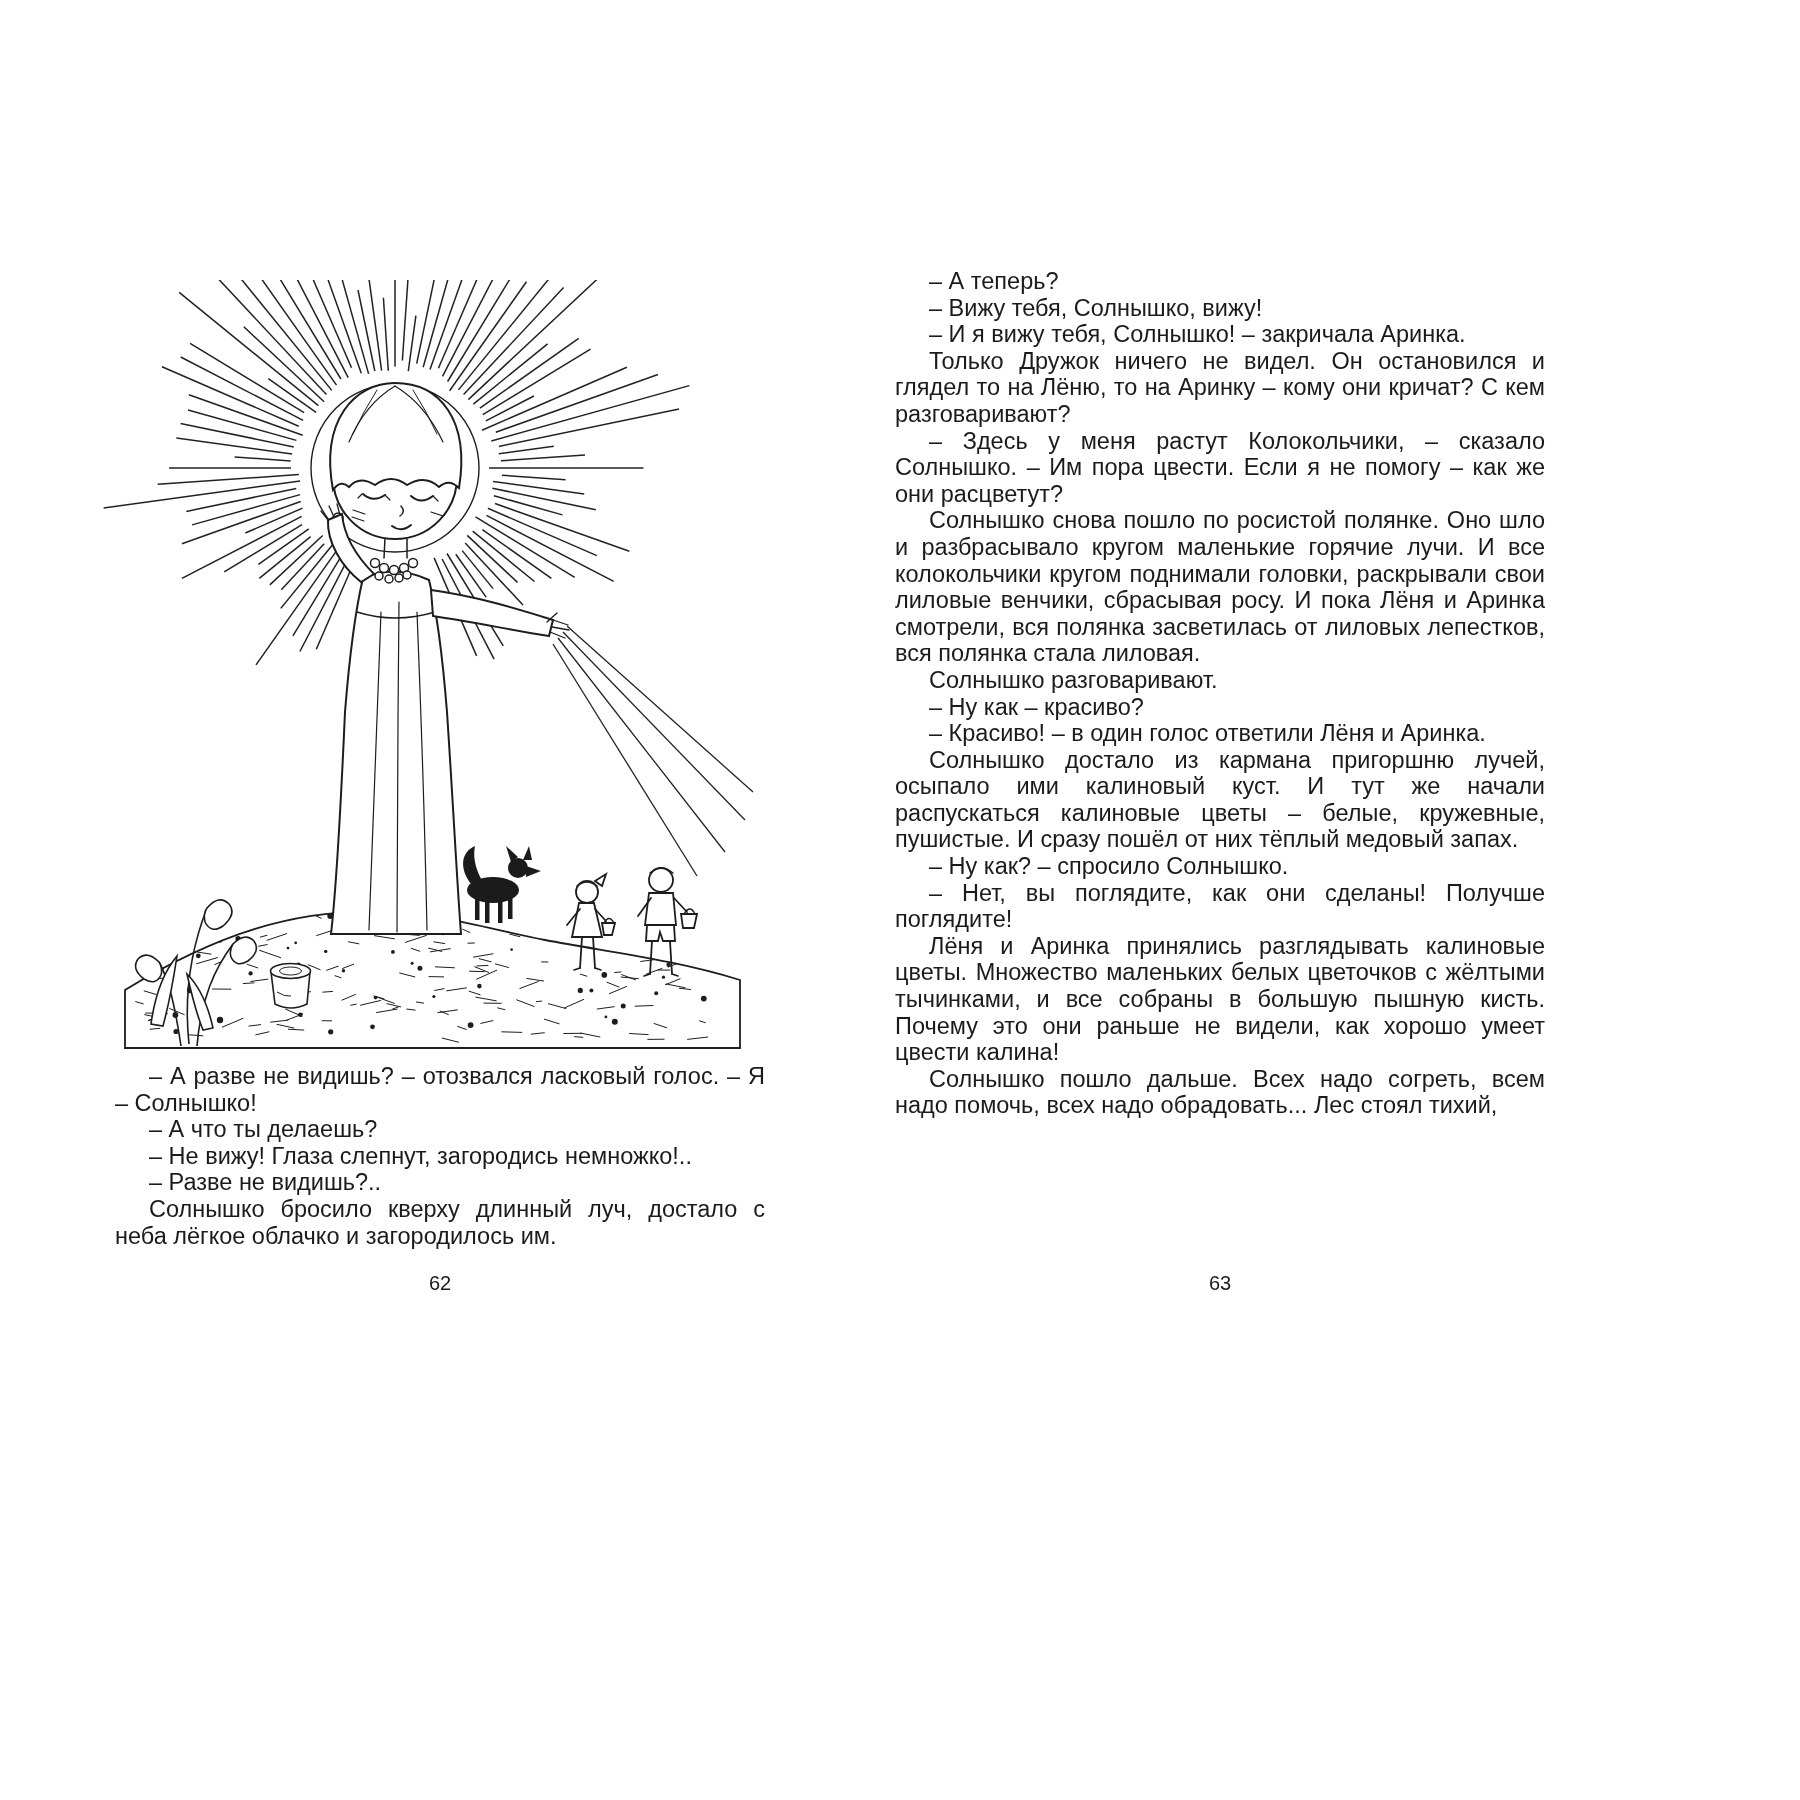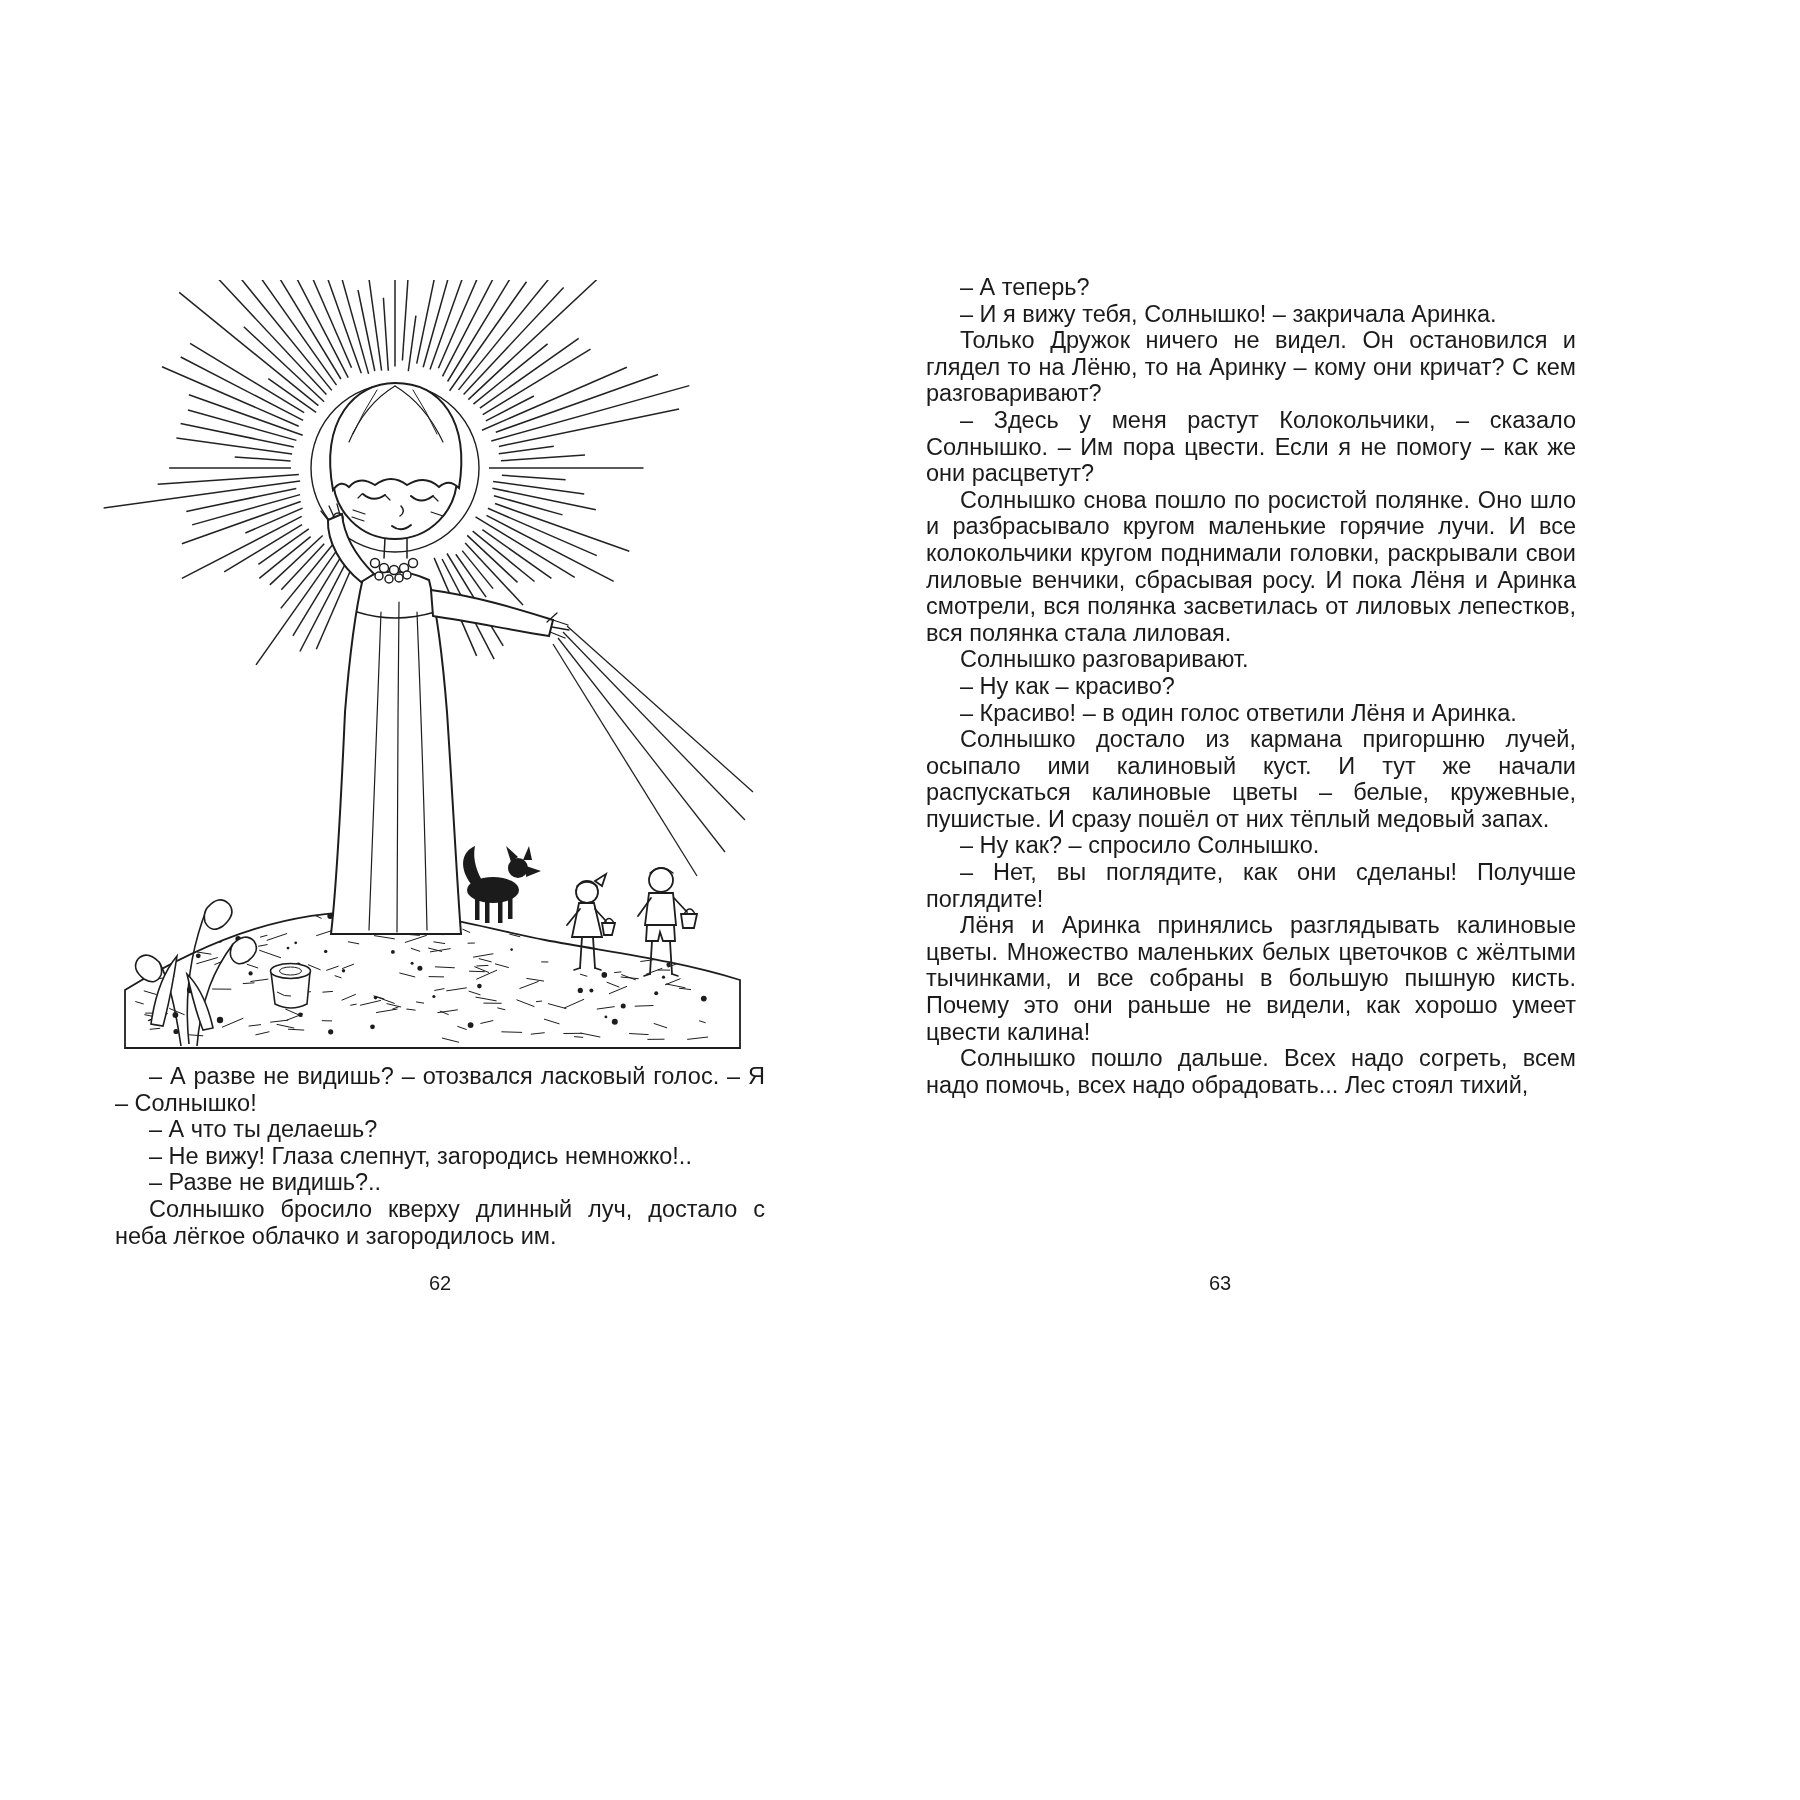--- a/index.html
+++ b/index.html
@@ -14,21 +14,21 @@
   .illu { position: absolute; left: 95px; top: 280px; width: 660px; height: 770px; }
   .page-text { position: absolute; width: 650px; }
   .page-text p {
     font-size: 23.5px;
     line-height: 26.6px;
     text-align: justify;
     text-indent: 34px;
     margin: 0;
   }
   .left-text  { left: 115px; top: 1063px; }
-  .right-text { left: 895px; top: 274px; margin-left: 31px; }
+  .right-text { left: 895px; top: 268px; }
   .page-number {
     position: absolute;
     width: 650px;
     text-align: center;
     font-size: 20px;
     top: 1272px;
   }
   .pn-left  { left: 115px; }
   .pn-right { left: 895px; }
   svg { display: block; }
@@ -449,20 +449,21 @@
   <div class="page-text left-text">
     <p>– А разве не видишь? – отозвался ласковый голос. – Я – Солнышко!</p>
     <p>– А что ты делаешь?</p>
     <p>– Не вижу! Глаза слепнут, загородись немножко!..</p>
     <p>– Разве не видишь?..</p>
     <p>Солнышко бросило кверху длинный луч, достало с неба лёгкое облачко и загородилось им.</p>
   </div>
 
   <div class="page-text right-text">
     <p>– А теперь?</p>
+    <p>– Вижу тебя, Солнышко, вижу!</p>
     <p>– И я вижу тебя, Солнышко! – закричала Аринка.</p>
     <p>Только Дружок ничего не видел. Он остановился и глядел то на Лёню, то на Аринку – кому они кричат? С кем разговаривают?</p>
     <p>– Здесь у меня растут Колокольчики, – сказало Солнышко. – Им пора цвести. Если я не помогу – как же они расцветут?</p>
     <p>Солнышко снова пошло по росистой полянке. Оно шло и разбрасывало кругом маленькие горячие лучи. И все колокольчики кругом поднимали головки, раскрывали свои лиловые венчики, сбрасывая росу. И пока Лёня и Аринка смотрели, вся полянка засветилась от лиловых лепестков, вся полянка стала лиловая.</p>
     <p>Солнышко разговаривают.</p>
     <p>– Ну как – красиво?</p>
     <p>– Красиво! – в один голос ответили Лёня и Аринка.</p>
     <p>Солнышко достало из кармана пригоршню лучей, осыпало ими калиновый куст. И тут же начали распускаться калиновые цветы – белые, кружевные, пушистые. И сразу пошёл от них тёплый медовый запах.</p>
     <p>– Ну как? – спросило Солнышко.</p>
     <p>– Нет, вы поглядите, как они сделаны! Получше поглядите!</p>

